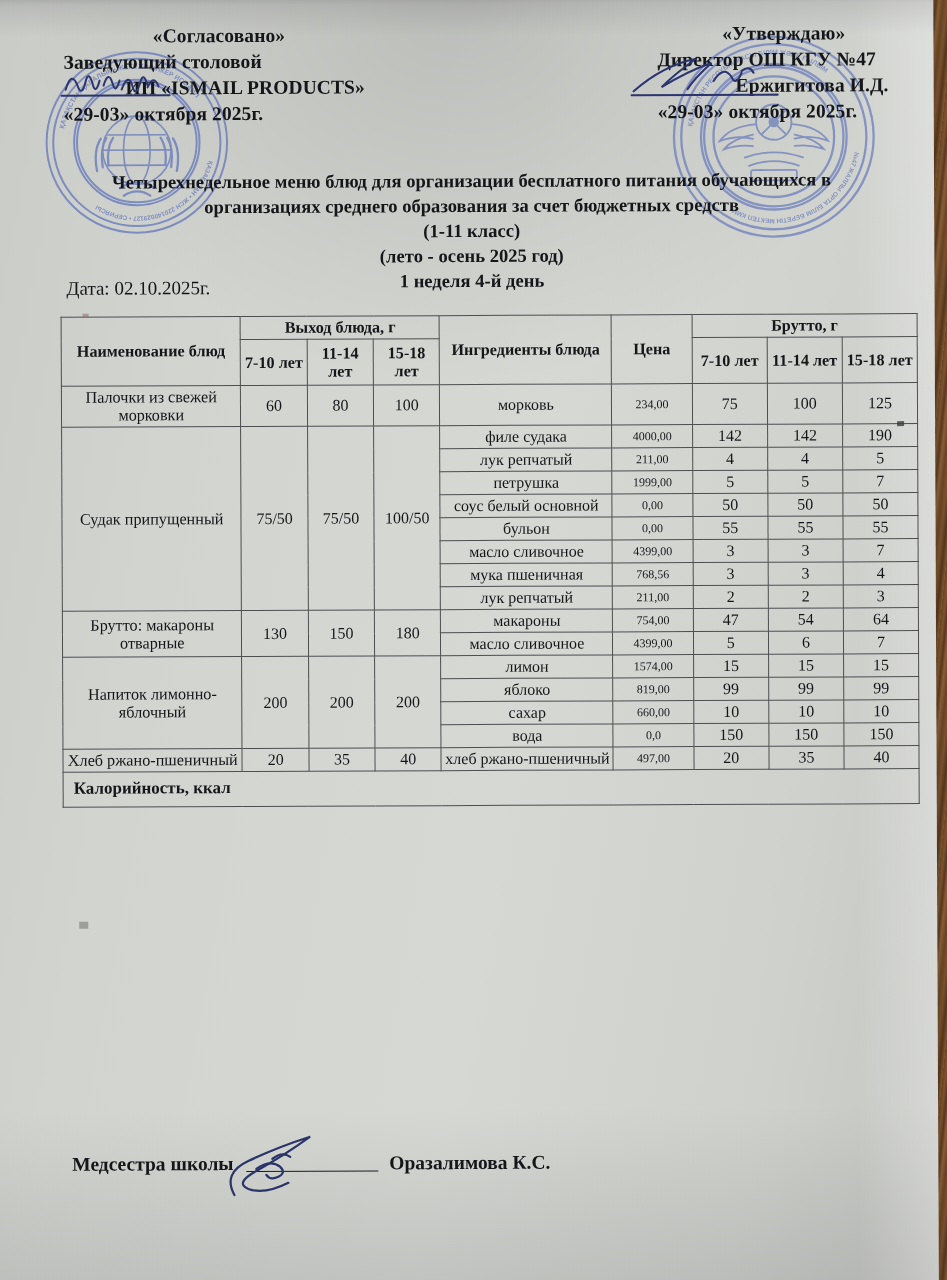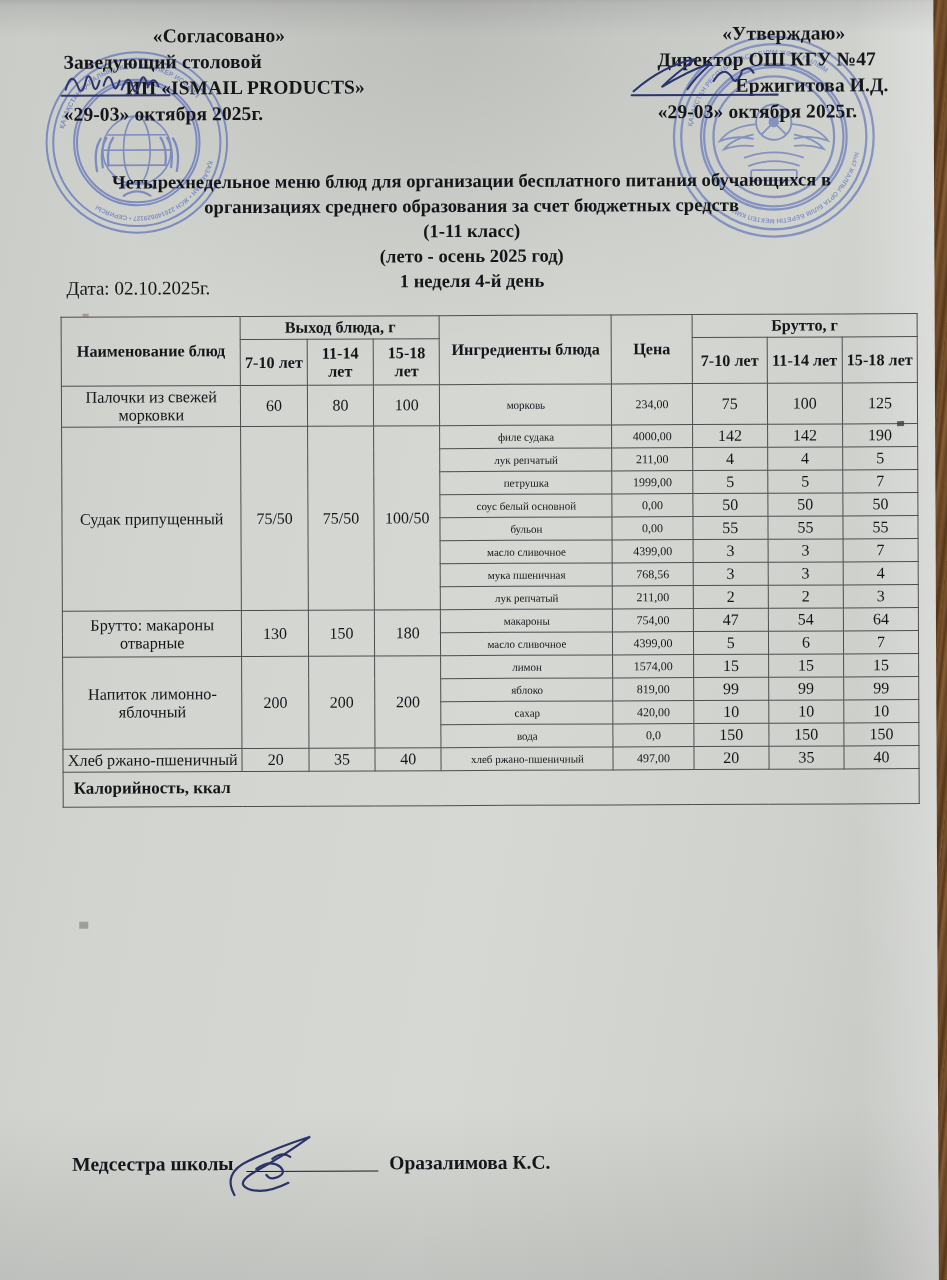--- a/index.html
+++ b/index.html
@@ -140,21 +140,21 @@
     padding: 2px 3px;
     line-height: 18px;
     background: transparent;
   }
   table.menu th {
     font-weight: bold;
     font-size: 16.2px;
   }
   th.hdr-main { font-size: 16.4px; border-radius: 7px; }
   td.dish  { font-size: 16.2px; }
-  td.ingr  { font-size: 11px; }
+  td.ingr  { font-size: 16px; }
   td.num   { font-size: 16px; }
   td.price { font-size: 12px; }
   tr.kcal td {
     text-align: left;
     font-weight: bold;
     font-size: 17px;
     padding: 7px 8px 9px 10px;
   }
 
   
@@ -447,21 +447,21 @@
             </tr>
             <tr>
               <td class="ingr">яблоко</td>
               <td class="price">819,00</td>
               <td class="num">99</td>
               <td class="num">99</td>
               <td class="num">99</td>
             </tr>
             <tr>
               <td class="ingr">сахар</td>
-              <td class="price">420,00</td>
+              <td class="price">660,00</td>
               <td class="num">10</td>
               <td class="num">10</td>
               <td class="num">10</td>
             </tr>
             <tr>
               <td class="ingr">вода</td>
               <td class="price">0,0</td>
               <td class="num">150</td>
               <td class="num">150</td>
               <td class="num">150</td>

